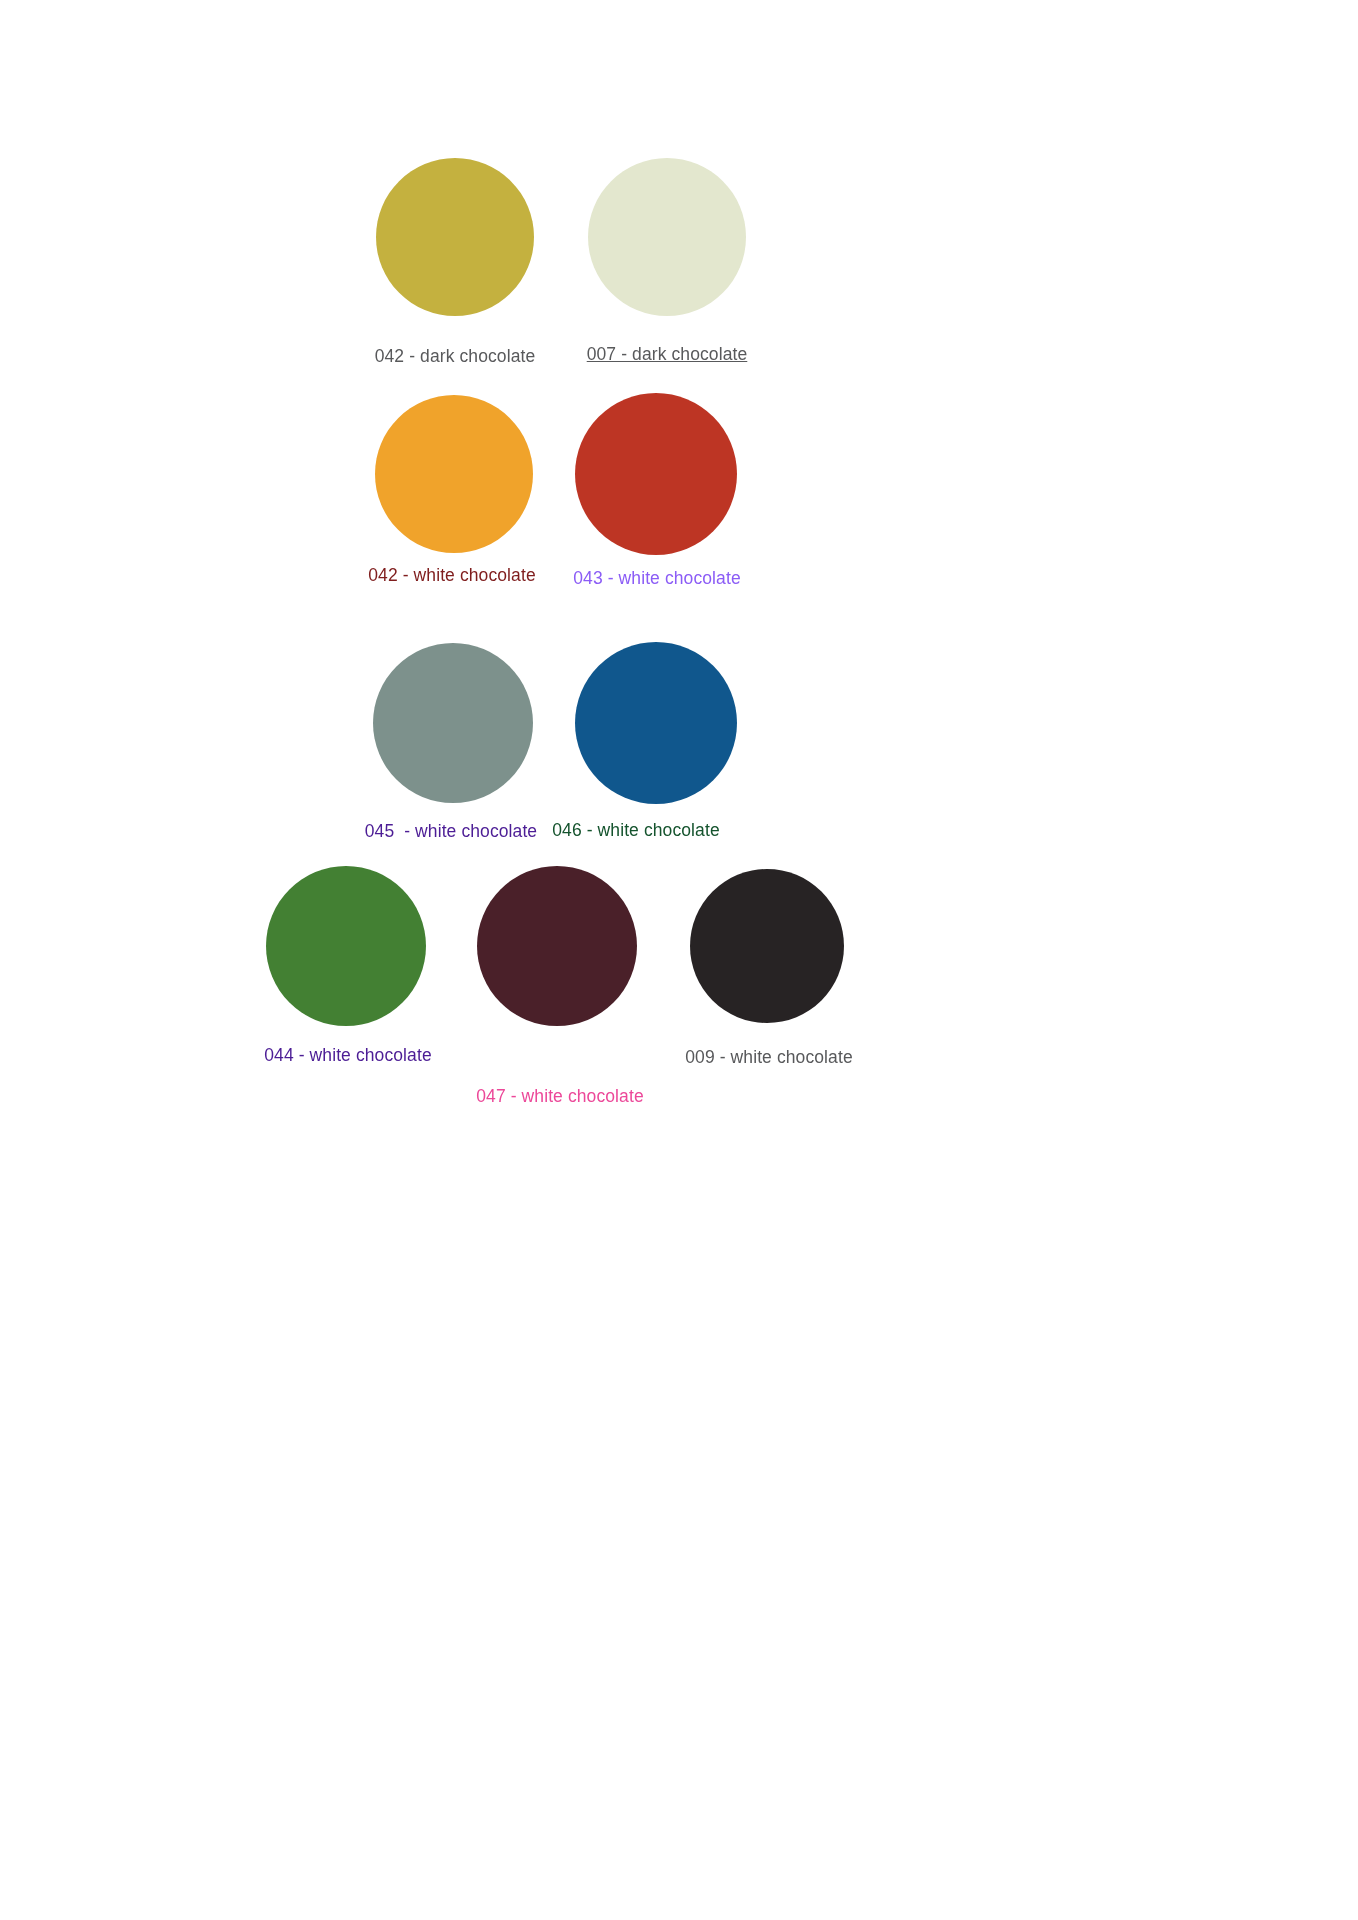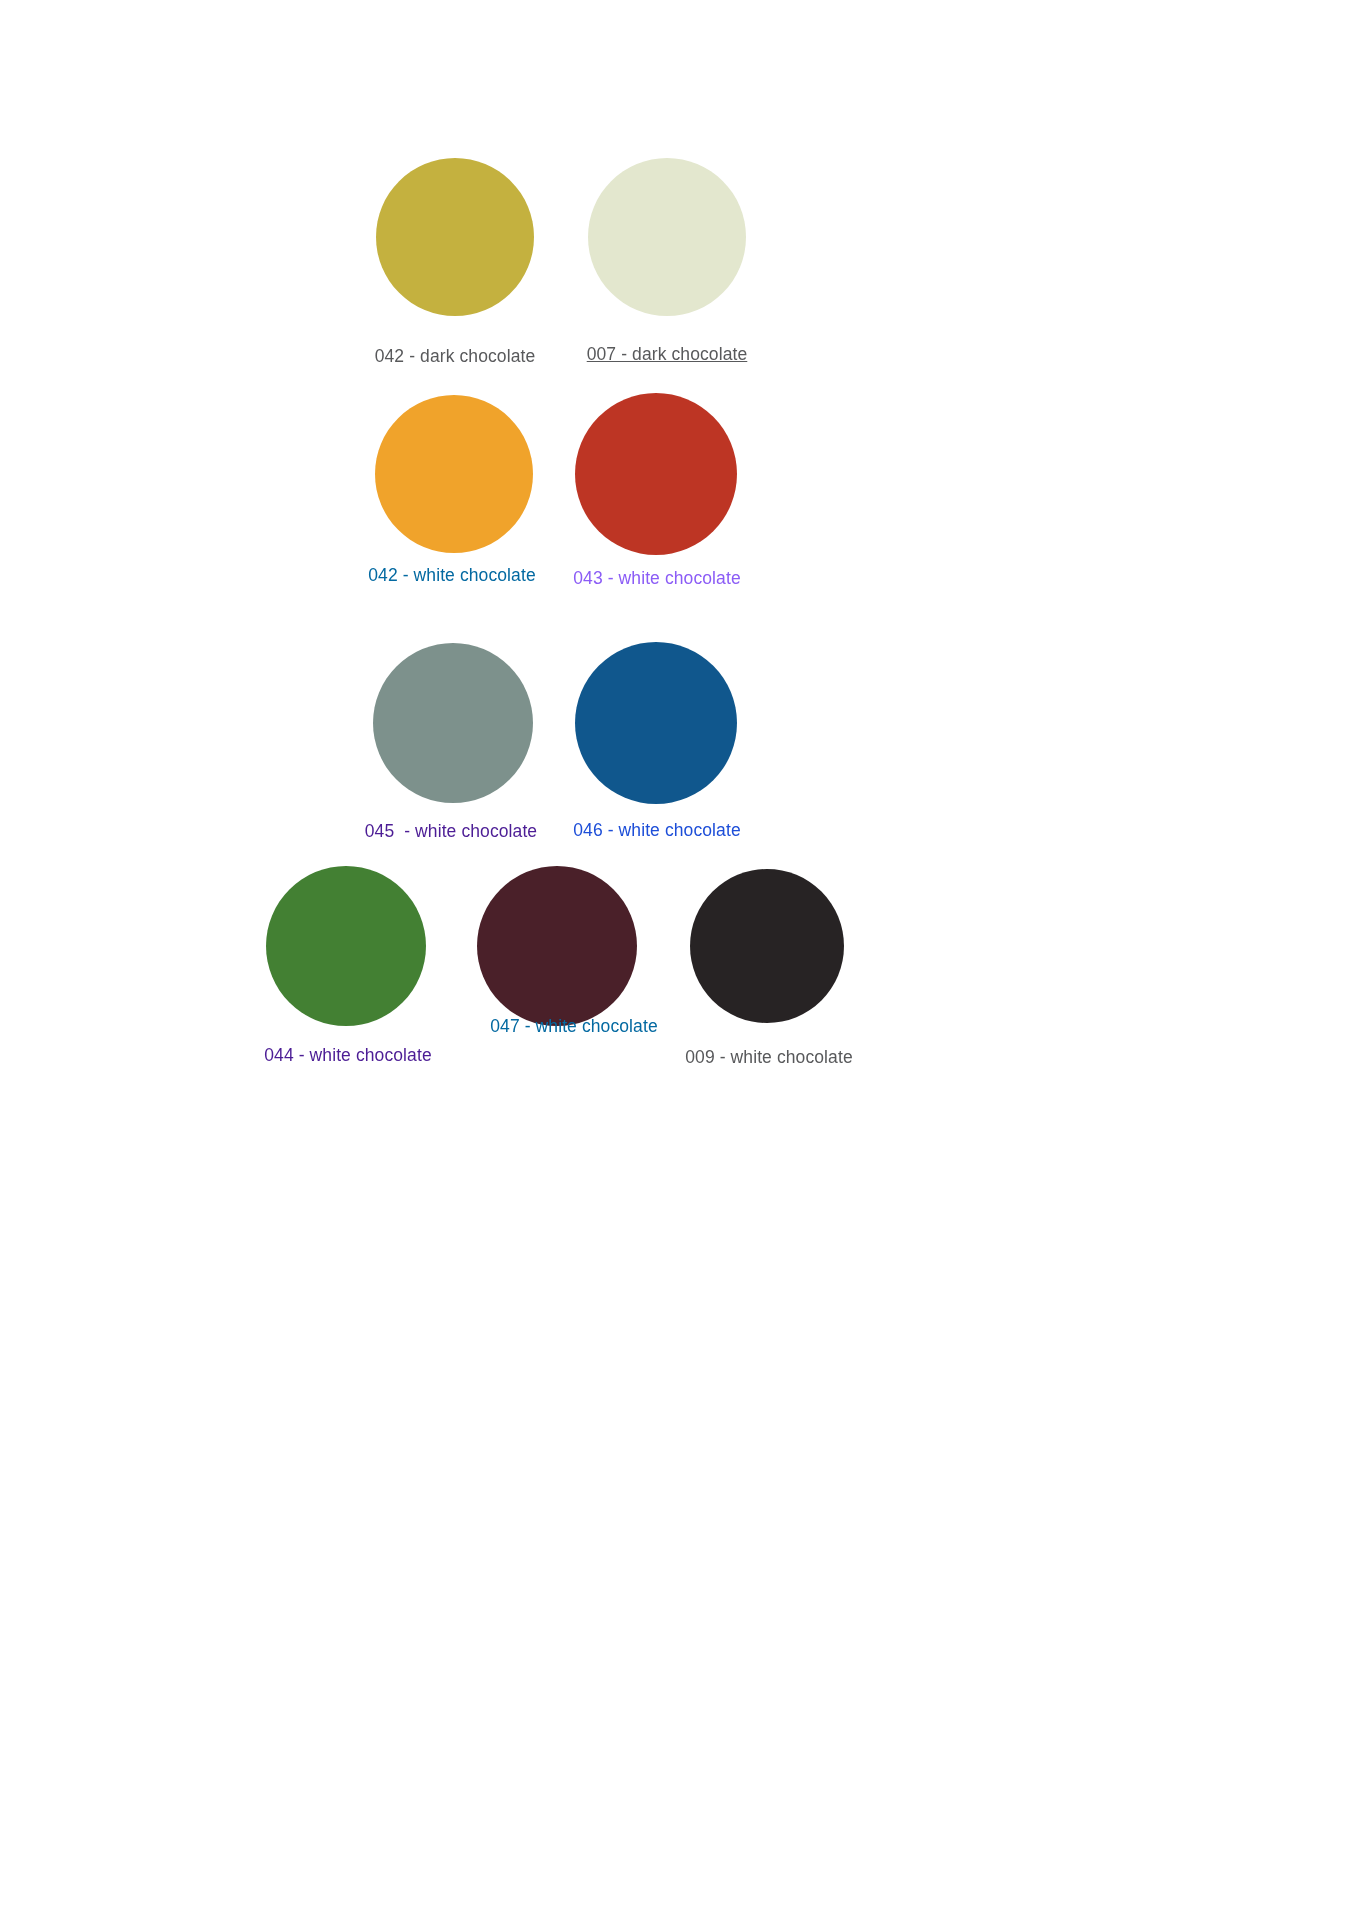--- a/index.html
+++ b/index.html
@@ -50,39 +50,39 @@
     <div class="swatch" style="left: 0px; top: 0px;">
       <div class="swatch-dot" style="left: 376px; top: 158px; width: 158px; height: 158px; background: rgb(196, 177, 63);"></div>
       <div class="swatch-label" style="left: 255px; top: 348px; width: 400px; color: rgb(88, 89, 91);">042 - dark chocolate</div>
     </div>
     <div class="swatch" style="left: 0px; top: 0px;">
       <div class="swatch-dot" style="left: 588px; top: 158px; width: 158px; height: 158px; background: rgb(227, 231, 206);"></div>
       <div class="swatch-label" style="left: 467px; top: 346px; width: 400px; color: rgb(88, 89, 91); text-decoration: underline;">007 - dark chocolate</div>
     </div>
     <div class="swatch" style="left: 0px; top: 0px;">
       <div class="swatch-dot" style="left: 375px; top: 395px; width: 158px; height: 158px; background: rgb(240, 163, 43);"></div>
-      <div class="swatch-label" style="left: 252px; top: 567px; width: 400px; color: #0369a1;">042 - white chocolate</div>
+      <div class="swatch-label" style="left: 252px; top: 567px; width: 400px; color: #7f1d1d;">042 - white chocolate</div>
     </div>
     <div class="swatch" style="left: 0px; top: 0px;">
       <div class="swatch-dot" style="left: 575px; top: 393px; width: 162px; height: 162px; background: rgb(189, 53, 36);"></div>
       <div class="swatch-label" style="left: 457px; top: 570px; width: 400px; color: #8b5cf6;">043 - white chocolate</div>
     </div>
     <div class="swatch" style="left: 0px; top: 0px;">
       <div class="swatch-dot" style="left: 373px; top: 643px; width: 160px; height: 160px; background: rgb(125, 145, 140);"></div>
       <div class="swatch-label" style="left: 251px; top: 823px; width: 400px; color: #4c1d95;">045  - white chocolate</div>
     </div>
     <div class="swatch" style="left: 0px; top: 0px;">
       <div class="swatch-dot" style="left: 575px; top: 642px; width: 162px; height: 162px; background: rgb(16, 87, 141);"></div>
-      <div class="swatch-label" style="left: 457px; top: 822px; width: 400px; color: #1d4ed8;">046 - white chocolate</div>
+      <div class="swatch-label" style="left: 436px; top: 822px; width: 400px; color: #14532d;">046 - white chocolate</div>
     </div>
     <div class="swatch" style="left: 0px; top: 0px;">
       <div class="swatch-dot" style="left: 266px; top: 866px; width: 160px; height: 160px; background: rgb(67, 128, 51);"></div>
       <div class="swatch-label" style="left: 148px; top: 1047px; width: 400px; color: #4c1d95;">044 - white chocolate</div>
     </div>
     <div class="swatch" style="left: 0px; top: 0px;">
       <div class="swatch-dot" style="left: 477px; top: 866px; width: 160px; height: 160px; background: rgb(74, 32, 41);"></div>
-      <div class="swatch-label" style="left: 360px; top: 1018px; width: 400px; color: #0369a1; margin-left: 14px;">047 - white chocolate</div>
+      <div class="swatch-label" style="left: 360px; top: 1088px; width: 400px; color: #ec4899;">047 - white chocolate</div>
     </div>
     <div class="swatch" style="left: 0px; top: 0px;">
       <div class="swatch-dot" style="left: 690px; top: 869px; width: 154px; height: 154px; background: rgb(39, 35, 36);"></div>
       <div class="swatch-label" style="left: 569px; top: 1049px; width: 400px; color: rgb(88, 89, 91);">009 - white chocolate</div>
     </div>
   </div>
 
 </body></html>

